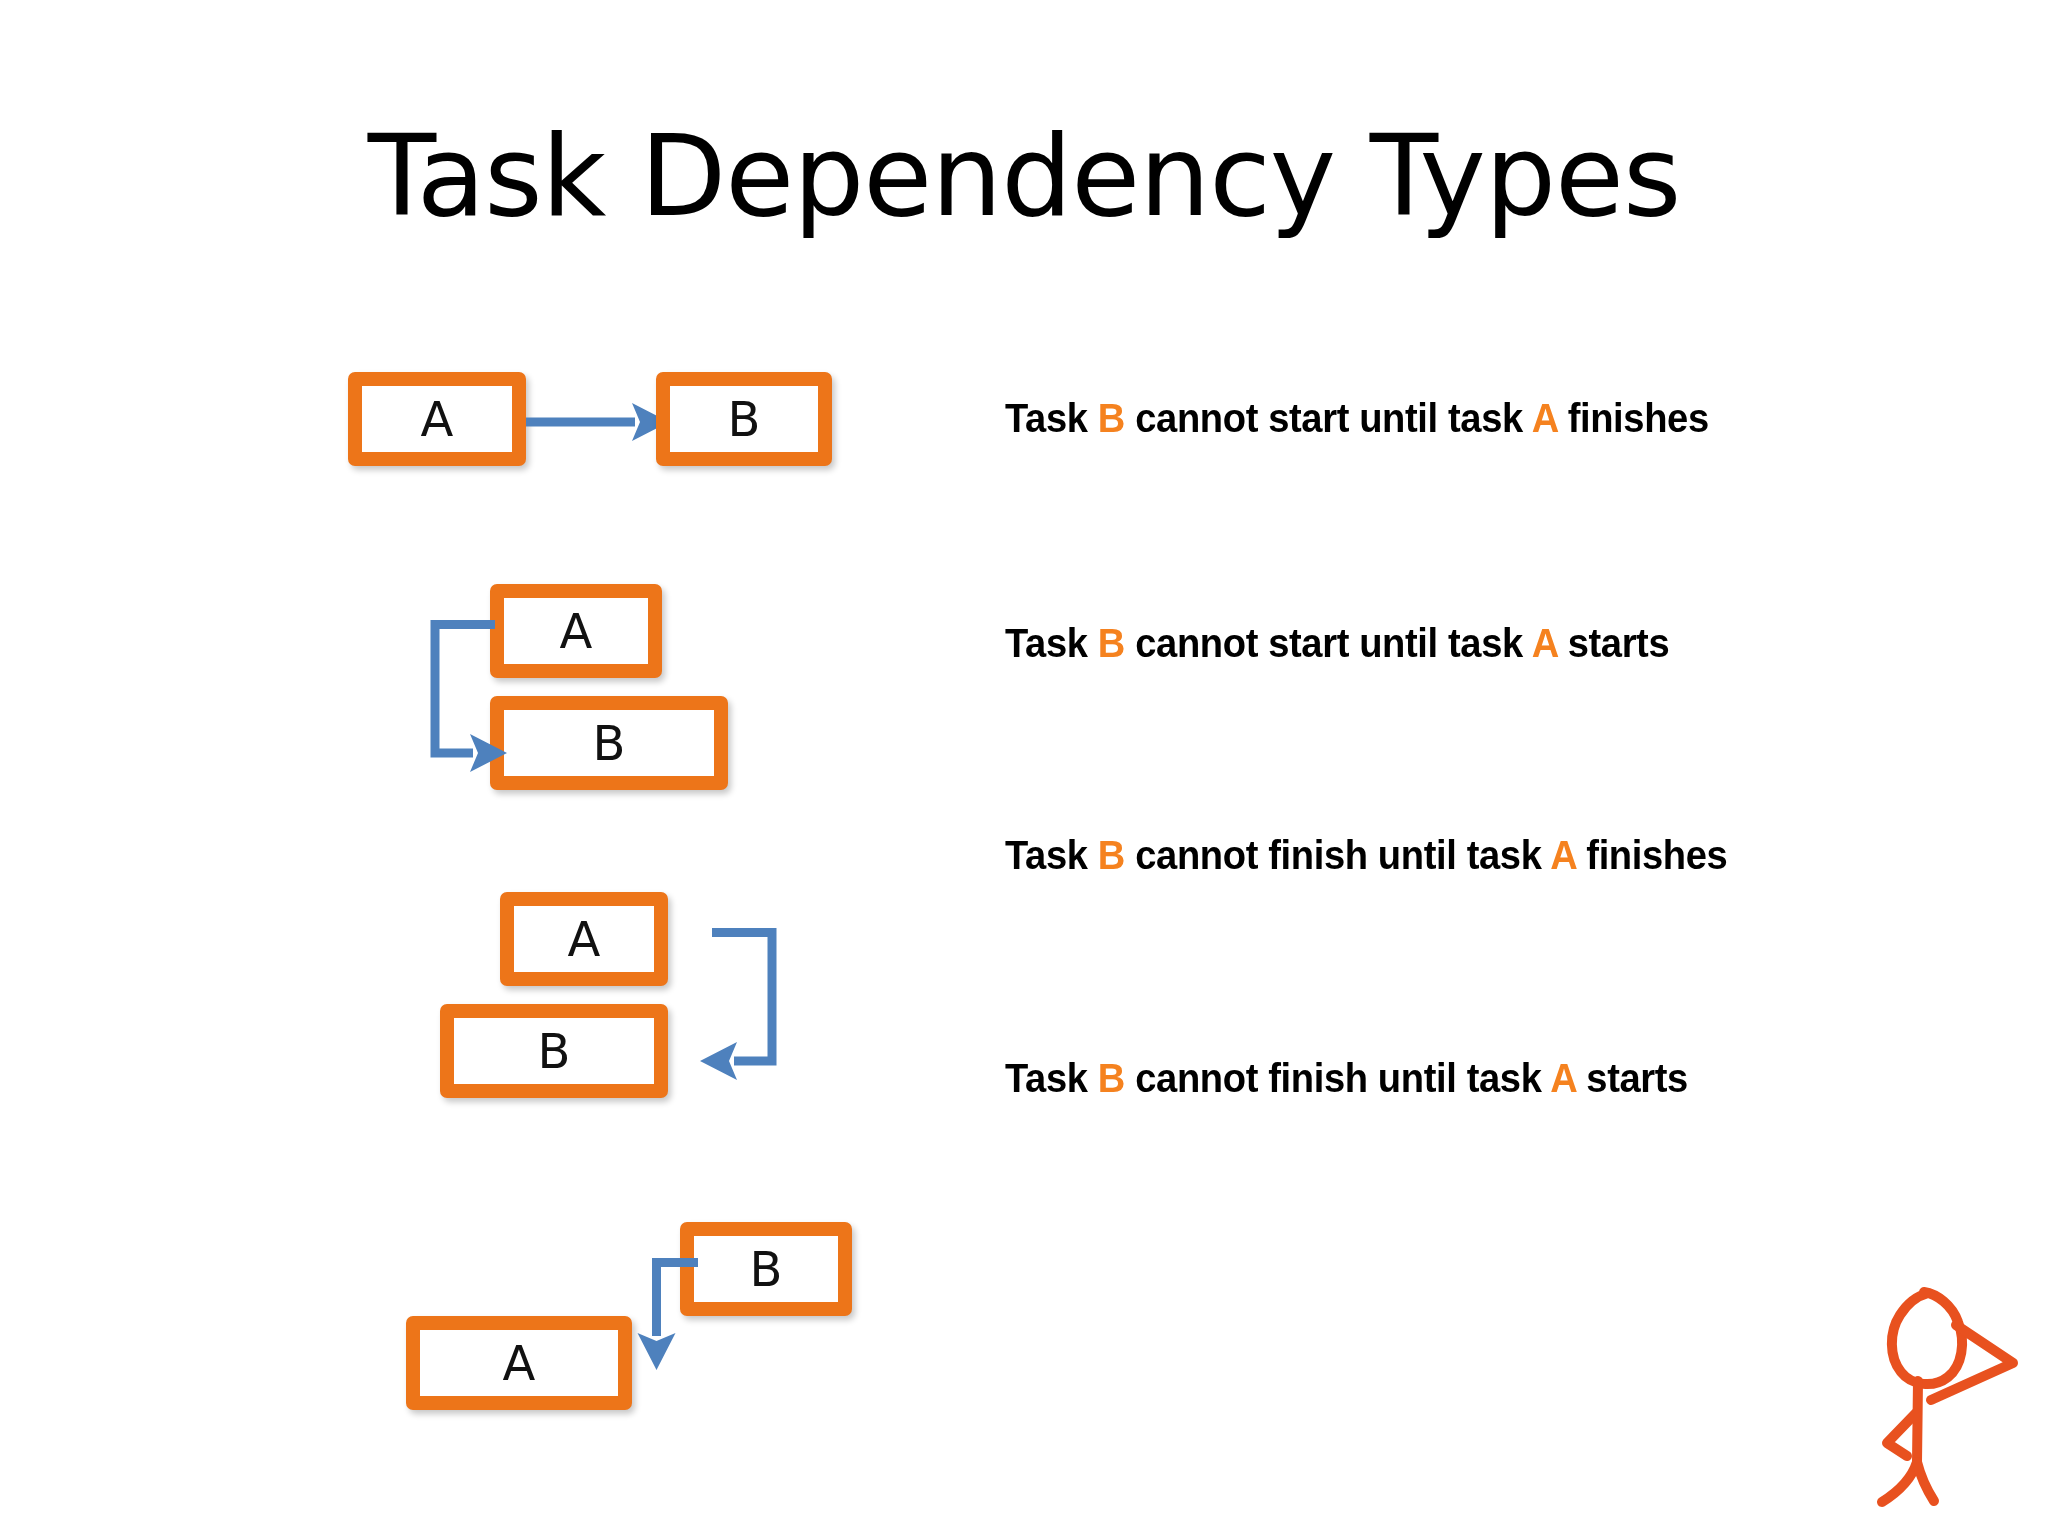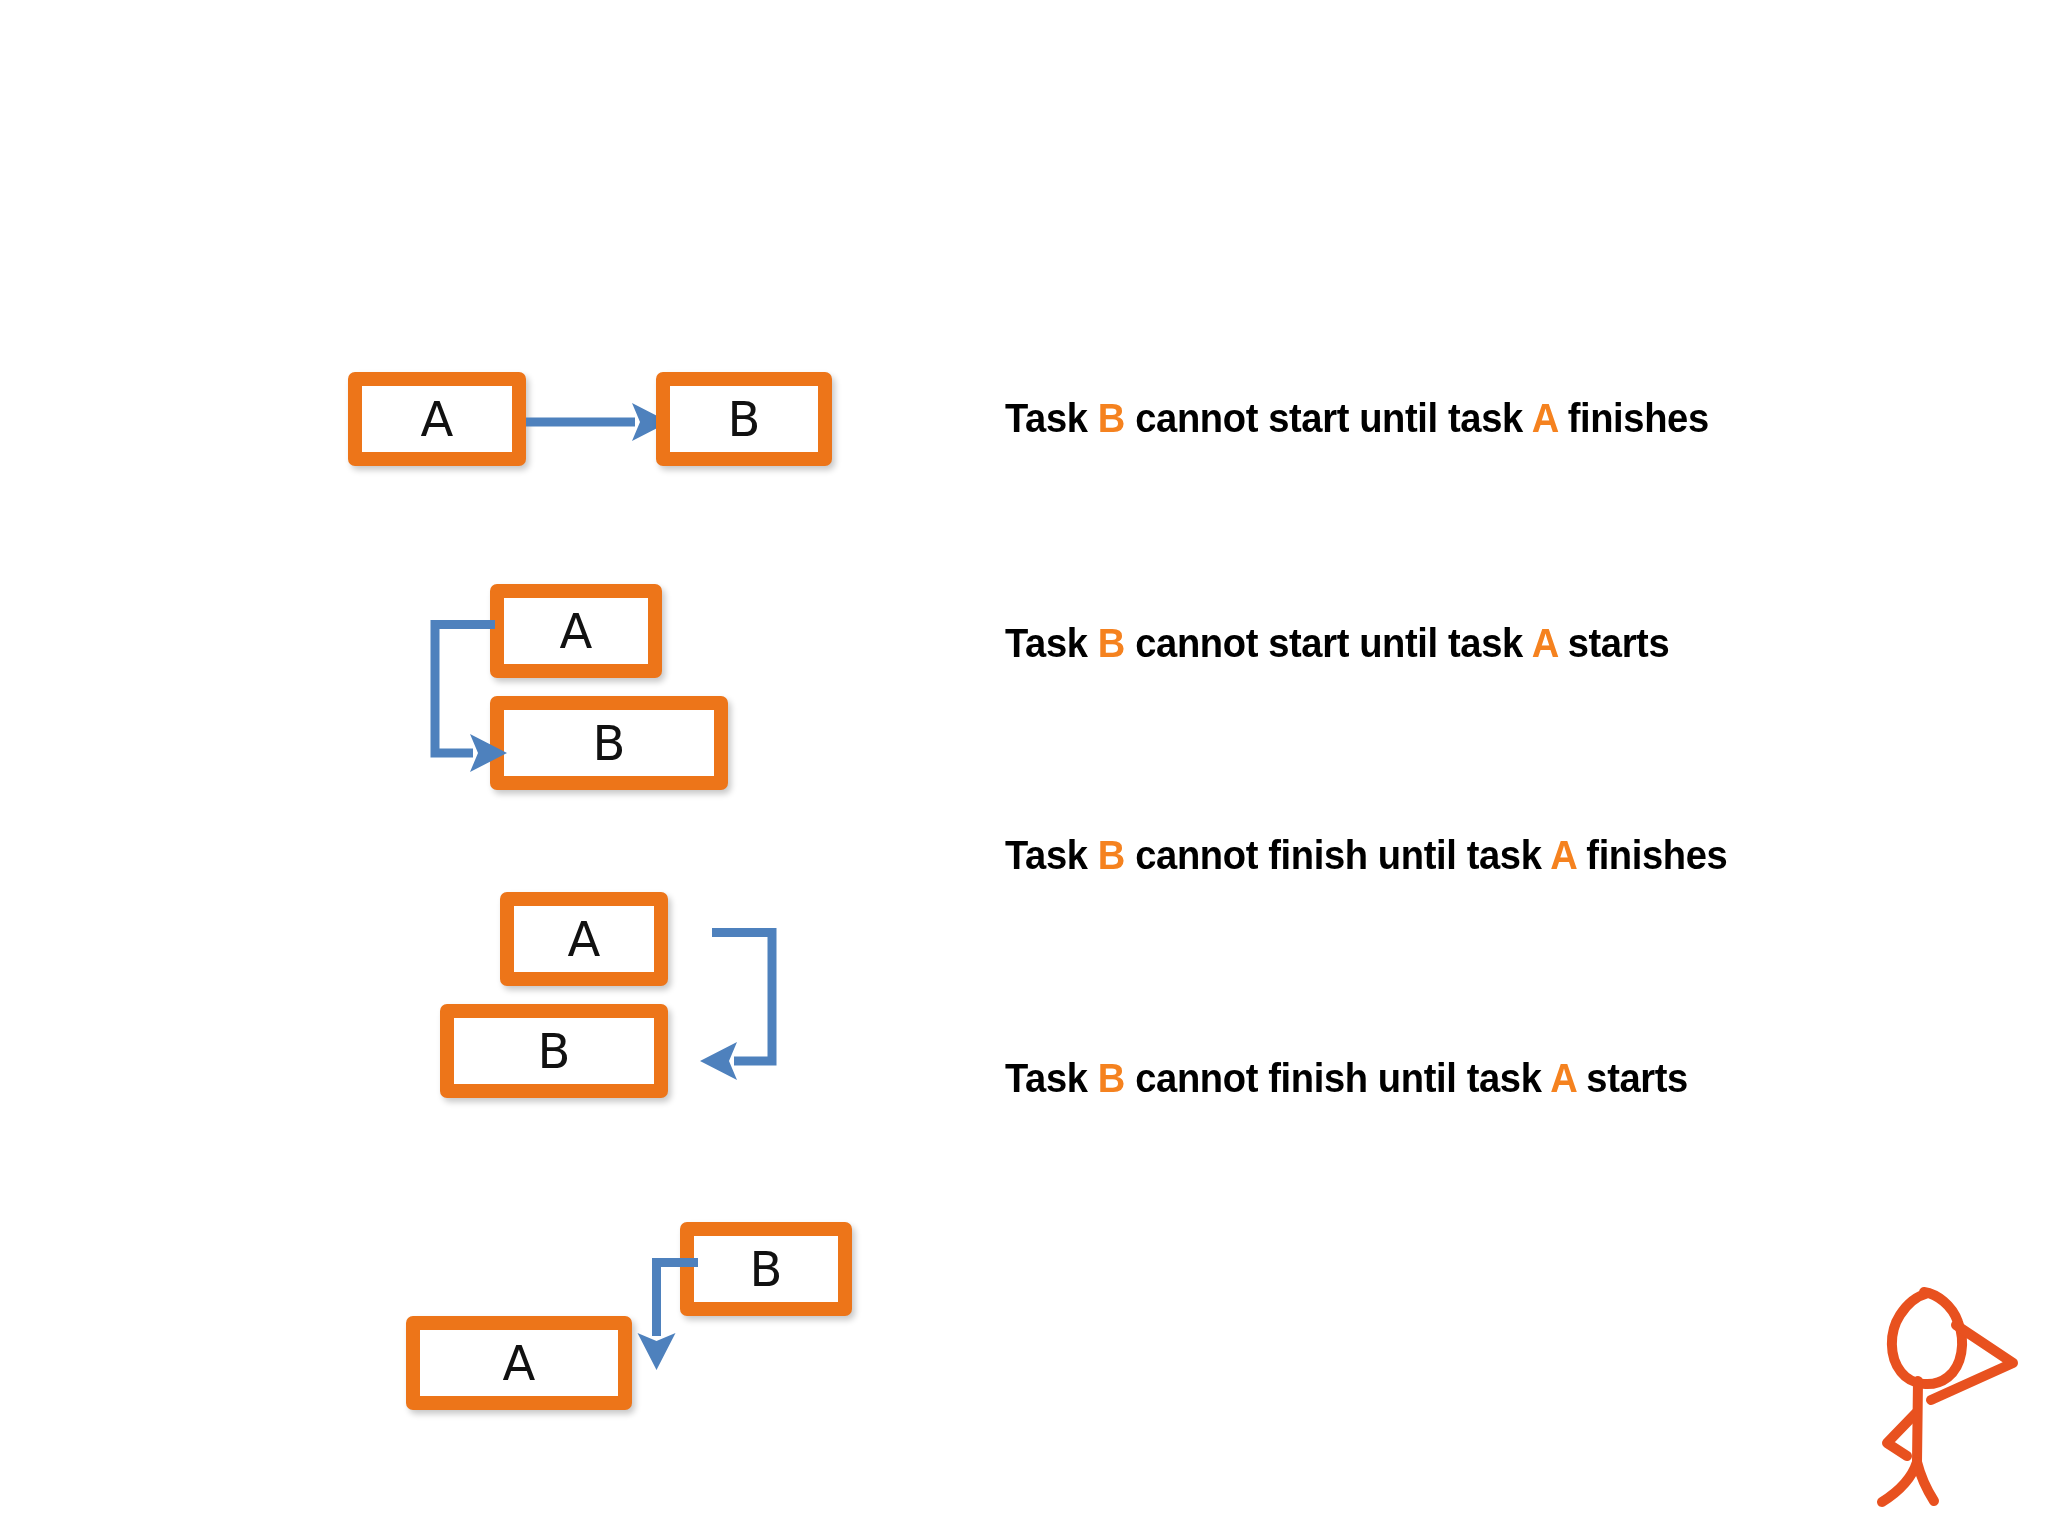--- a/index.html
+++ b/index.html
@@ -104,20 +104,21 @@
     stroke-width: 10;
     stroke-linecap: round;
     stroke-linejoin: round;
   }
 </style>
 </head>
 <body>
 
 <div id="slide">
 
+  <div id="slide-title">Task Dependency Types</div>
 
   <div class="task-box" style="left:348px; top:372px; width:178px; height:94px;">
     <span class="task-label">A</span>
   </div>
 
   <svg class="connector" style="left:520px; top:392px; width:160px; height:60px;" viewBox="0 0 160 60">
     <path class="conn-path" d="M 6 30 L 115 30"></path>
     <path class="conn-head" d="M 112 11 L 149 30 L 112 49 L 120 30 Z"></path>
   </svg>
 

